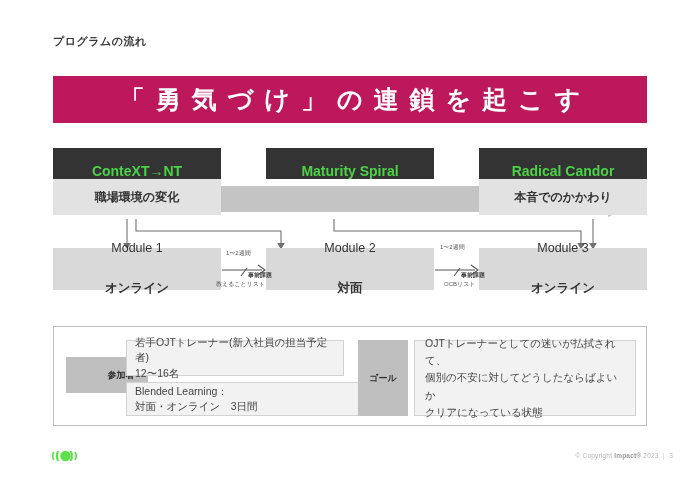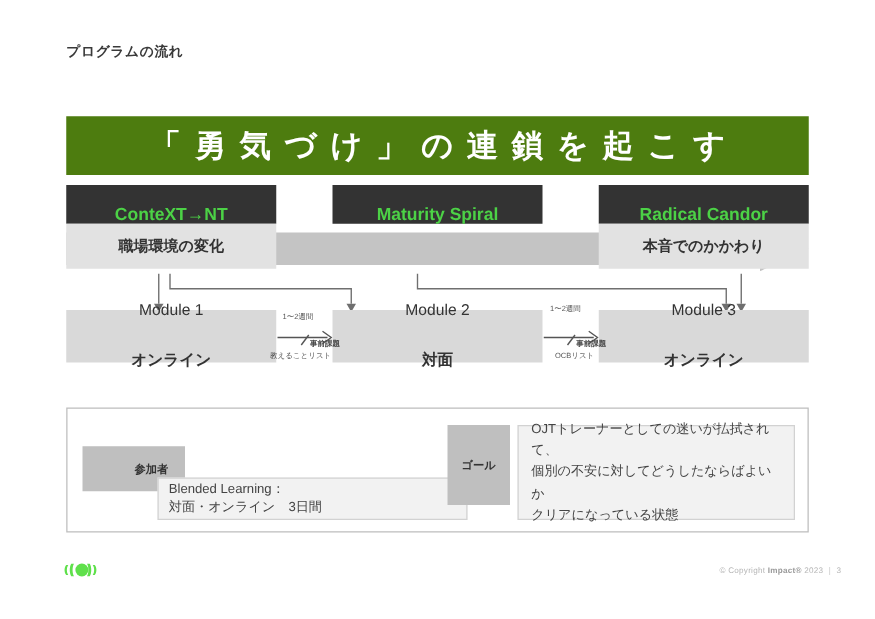--- a/index.html
+++ b/index.html
@@ -15,22 +15,22 @@
 
   
   .page-title{
     position:absolute;left:53px;top:34px;
     font-size:11px;font-weight:bold;color:#3a3a3a;
     letter-spacing:.5px;
   }
 
   
   .banner{
-    position:absolute;left:53px;top:93px;width:594px;height:47px;
-    background:#4d7c0f;
+    position:absolute;left:53px;top:76px;width:594px;height:47px;
+    background:#be185d;
     display:flex;align-items:center;justify-content:center;
   }
   .banner-text{
     color:#ffffff;font-size:25px;font-weight:bold;
     letter-spacing:11px;text-indent:11px;white-space:nowrap;
   }
 
   
   .big-arrow{
     position:absolute;left:53px;top:181px;width:594px;height:36px;
@@ -201,27 +201,31 @@
       <div class="l2">対面</div>
     </div>
     <div class="module m3">
       <div class="l1">Module 3</div>
       <div class="l2">オンライン</div>
     </div>
   </div>
 
   <div class="table-wrap">
     <div class="tl-label" style="left:12px;top:30px;height:36px;padding-left:28px;">参加者</div>
+    <div class="tl-value" style="left:72px;top:13px;width:218px;height:36px;">
+      <div>若手OJTトレーナー(新入社員の担当予定者)</div>
+      <div>12〜16名</div>
+    </div>
 
     <div class="tl-value" style="left:72px;top:55px;width:248px;height:34px;">
       <div>Blended Learning：</div>
       <div>対面・オンライン　3日間</div>
     </div>
 
-    <div class="goal-label" style="left:304px;top:13px;height:64px;">ゴール</div>
+    <div class="goal-label" style="left:304px;top:13px;height:76px;">ゴール</div>
     <div class="goal-value" style="left:360px;top:13px;width:222px;height:76px;">
       <div>OJTトレーナーとしての迷いが払拭されて、</div>
       <div>個別の不安に対してどうしたならばよいか</div>
       <div>クリアになっている状態</div>
     </div>
   </div>
 
   <svg class="logo" viewBox="0 0 40 18">
     <g fill="#5FE04B">
       <path d="M3,5 C1.2,7.2 1.2,10.8 3,13 L4.6,13 C3.1,10.8 3.1,7.2 4.6,5 Z"></path>

